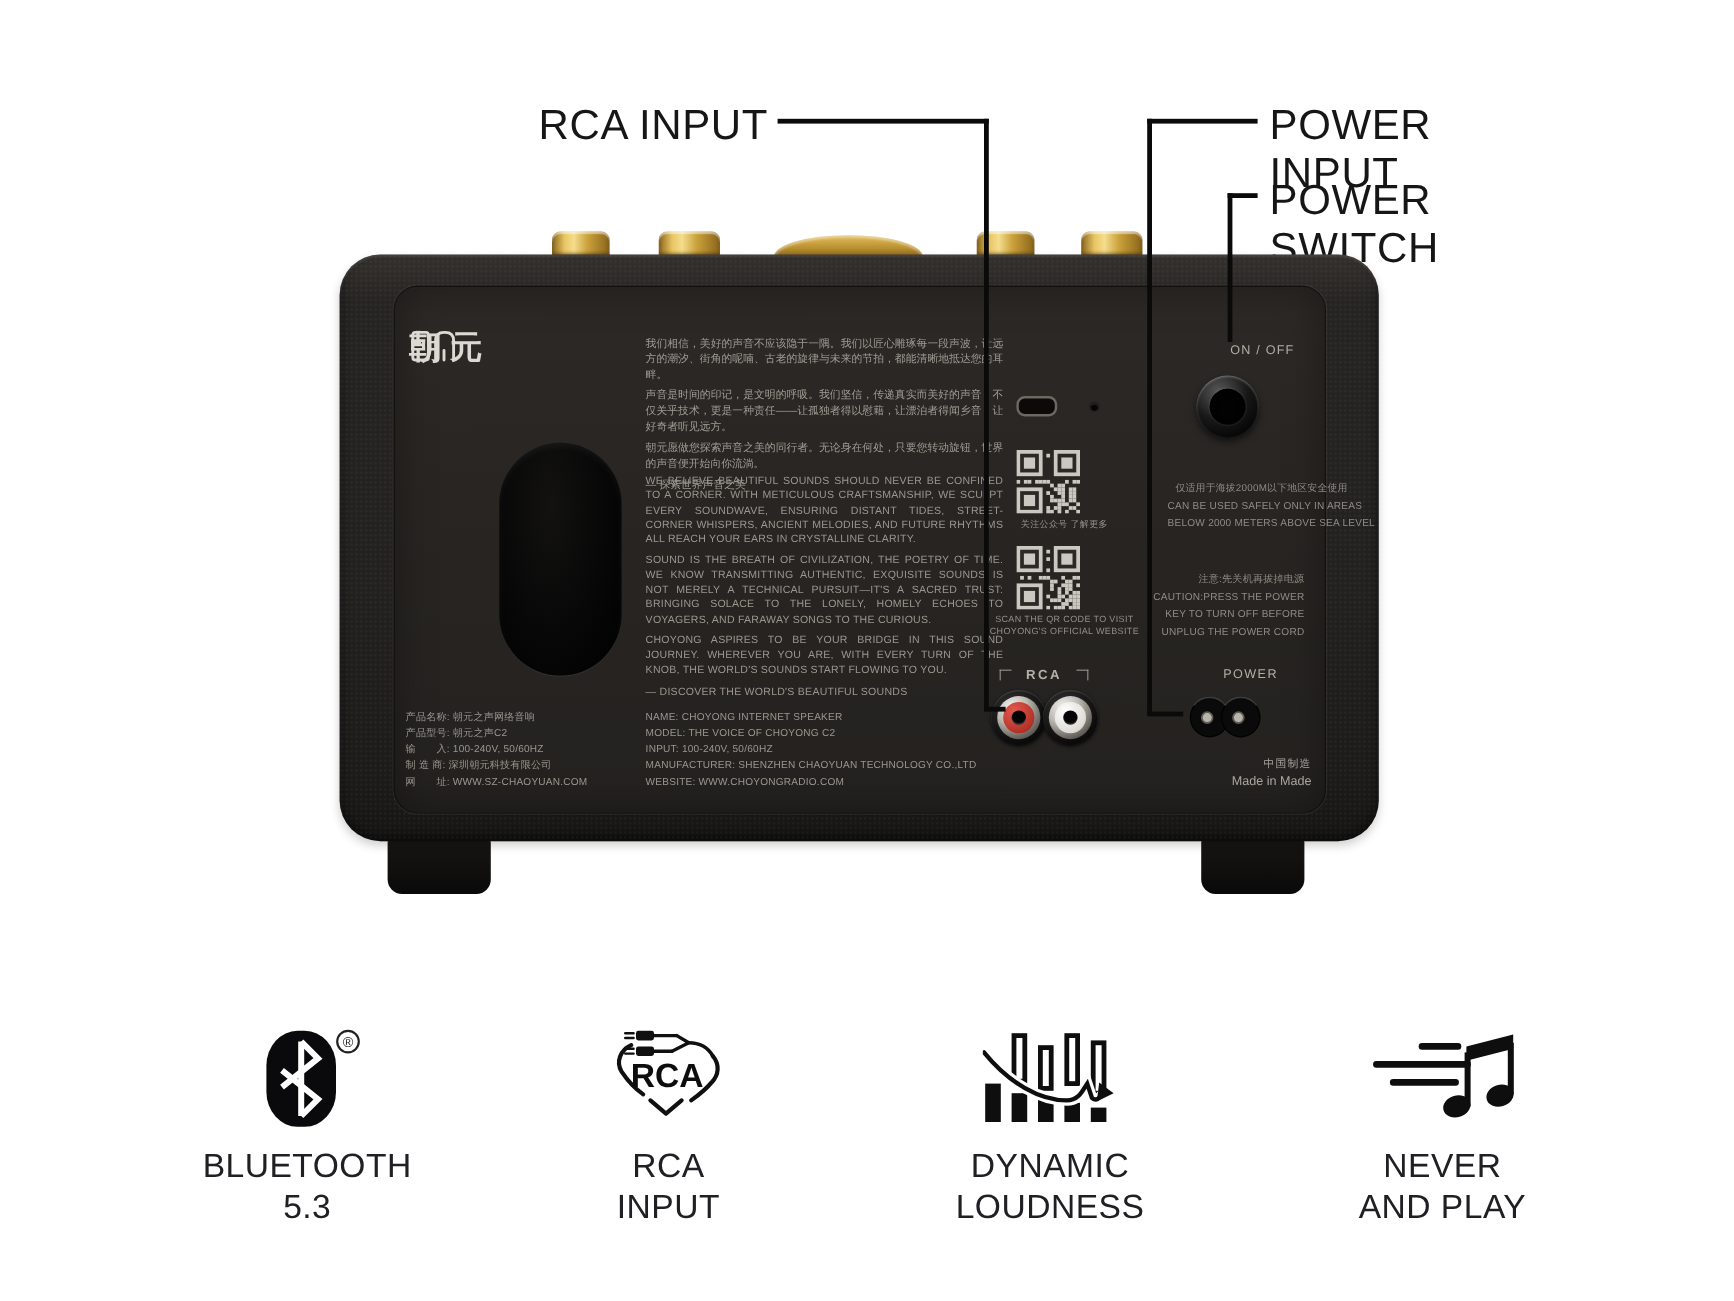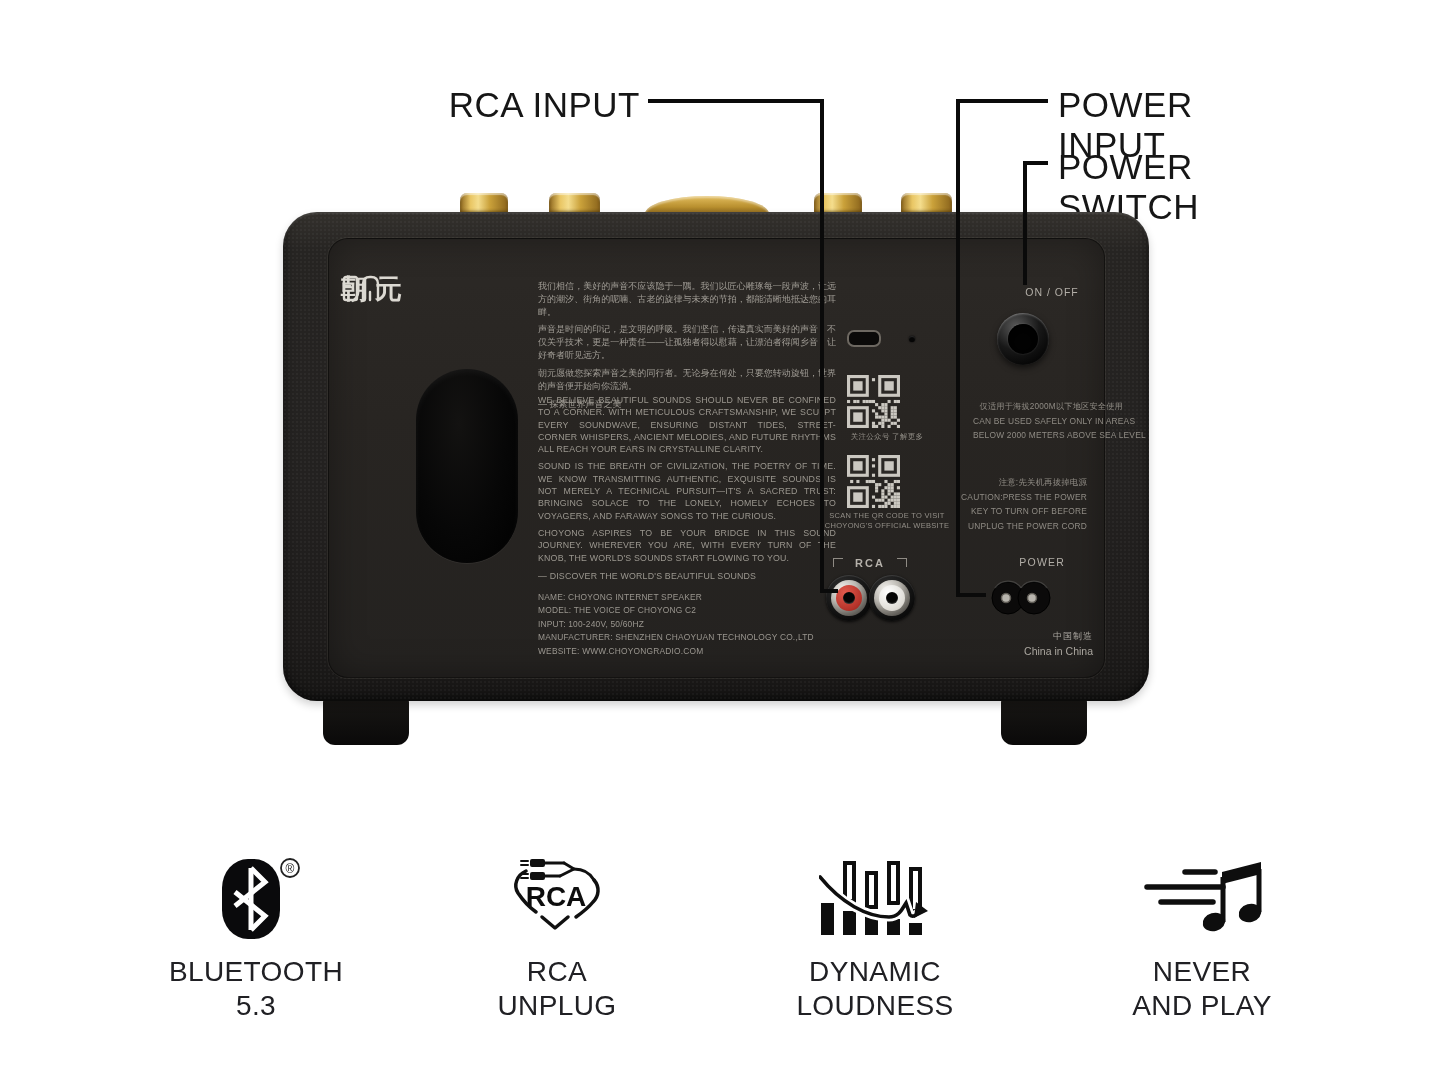--- a/index.html
+++ b/index.html
@@ -295,23 +295,30 @@
         <circle cx="19" cy="19" r="16" fill="#0b0a0a" stroke="#000" stroke-width="1"></circle>
         <circle cx="45" cy="19" r="16" fill="#0b0a0a" stroke="#000" stroke-width="1"></circle>
         <path d="M6 9 A16 16 0 0 1 32 9" fill="none" stroke="rgba(255,255,255,0.14)" stroke-width="1.5"></path>
         <path d="M32 9 A16 16 0 0 1 58 9" fill="none" stroke="rgba(255,255,255,0.14)" stroke-width="1.5"></path>
         <circle cx="17" cy="19" r="4.5" fill="#b8b5ae" stroke="#5f5c56" stroke-width="1.5"></circle>
         <circle cx="43" cy="19" r="4.5" fill="#b8b5ae" stroke="#5f5c56" stroke-width="1.5"></circle>
       </svg>
 
       <div class="made">
         <div class="cjk">中国制造</div>
-        <div class="en">China in China</div>
-      </div>
-
+        <div class="en">Made in Made</div>
+      </div>
+
+      <div class="specs c1">
+        <div>产品名称: 朝元之声网络音响</div>
+        <div>产品型号: 朝元之声C2</div>
+        <div>输　　入: 100-240V, 50/60HZ</div>
+        <div>制 造 商: 深圳朝元科技有限公司</div>
+        <div>网　　址: WWW.SZ-CHAOYUAN.COM</div>
+      </div>
       <div class="specs c2">
         <div>NAME: CHOYONG INTERNET SPEAKER</div>
         <div>MODEL: THE VOICE OF CHOYONG C2</div>
         <div>INPUT: 100-240V, 50/60HZ</div>
         <div>MANUFACTURER: SHENZHEN CHAOYUAN TECHNOLOGY CO.,LTD</div>
         <div>WEBSITE: WWW.CHOYONGRADIO.COM</div>
       </div>
     </div>
   </div>
 
@@ -358,21 +365,21 @@
           <path d="M64 17 C74 17 80 21 84 28" stroke-width="3"></path>
           <path d="M84 28 C90 35 89 44 83 50 C79 55 73 60 66 65" stroke-width="3.5"></path>
           <path d="M16 19 C7 23 3 33 8 41 C12 47 19 55 26 60" stroke-width="3.5"></path>
           <path d="M32 65 L45 76 L58 65" stroke-width="3.5" stroke-linejoin="round"></path>
         </g>
         <text x="46" y="54" text-anchor="middle" font-size="28" font-weight="700" fill="#0d0d0d" font-family="Liberation Sans, sans-serif">RCA</text>
       </svg>
     </div>
     <div class="flabel">
       <div>RCA</div>
-      <div>UNPLUG</div>
+      <div>INPUT</div>
     </div>
   </div>
 
   <div class="feature" style="left:775px;width:200px;">
     <div class="icon-box">
       <svg width="112" height="84" viewBox="0 0 112 84">
         <g fill="#0e0e0e">
           <rect x="2" y="46" width="13" height="32"></rect>
           <rect x="24" y="54" width="13" height="24"></rect>
           <rect x="46" y="58" width="13" height="20"></rect>

